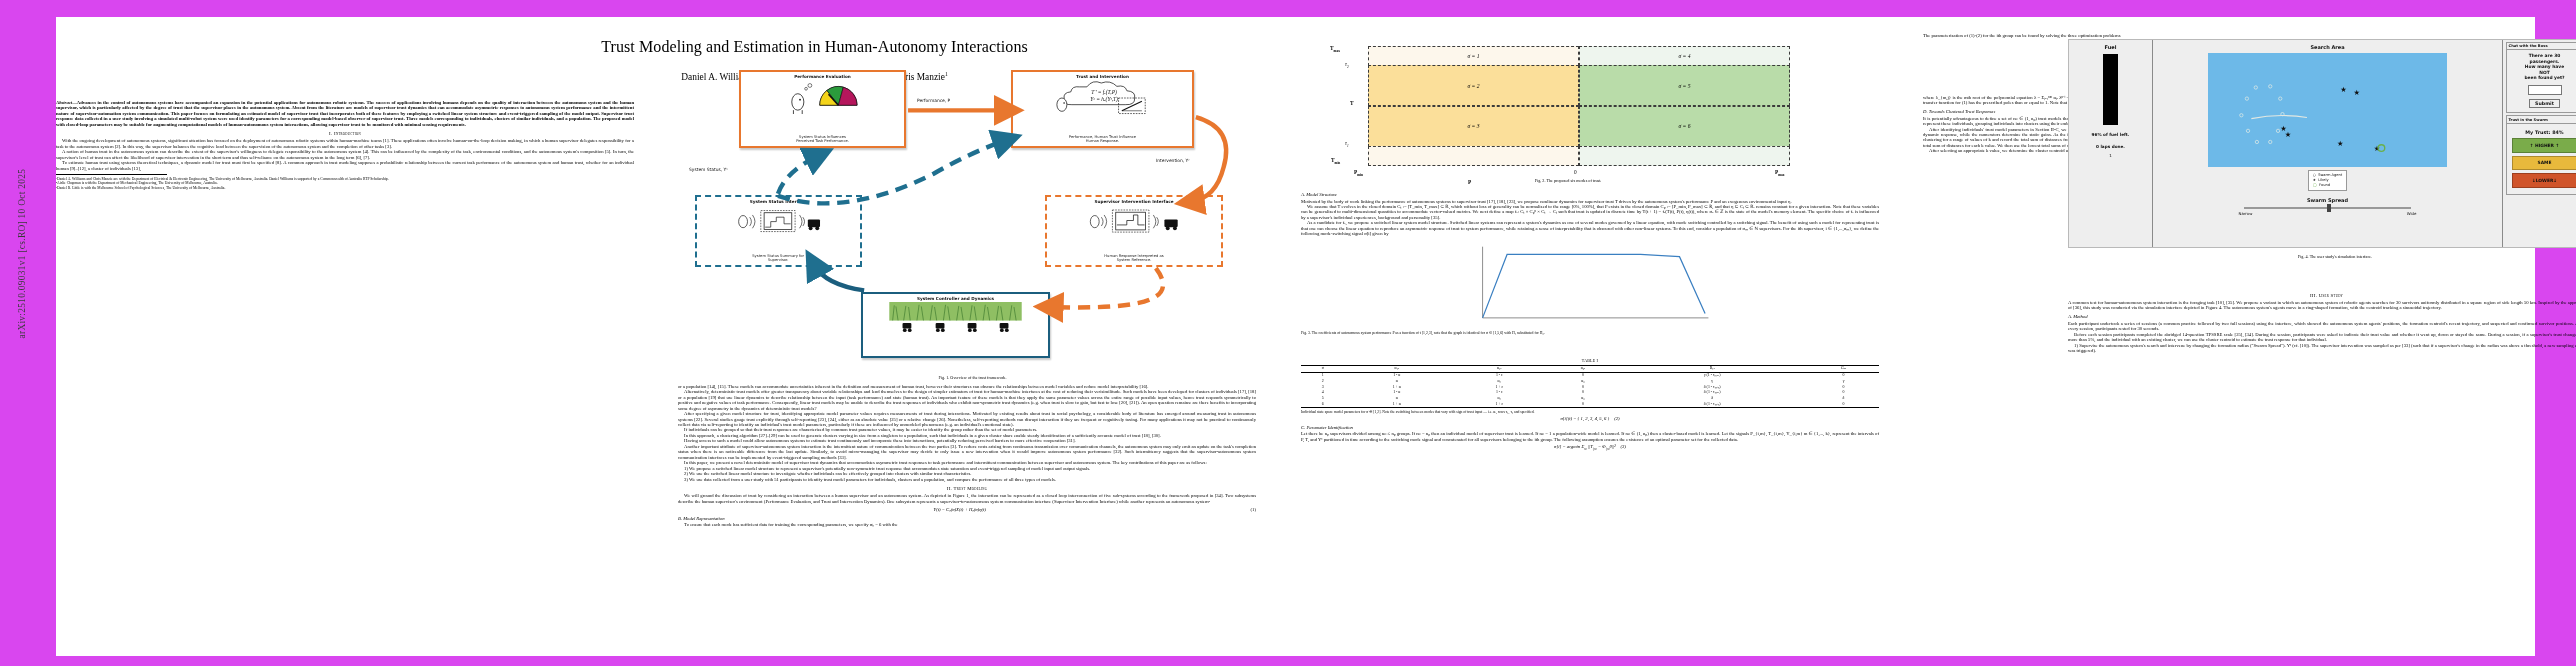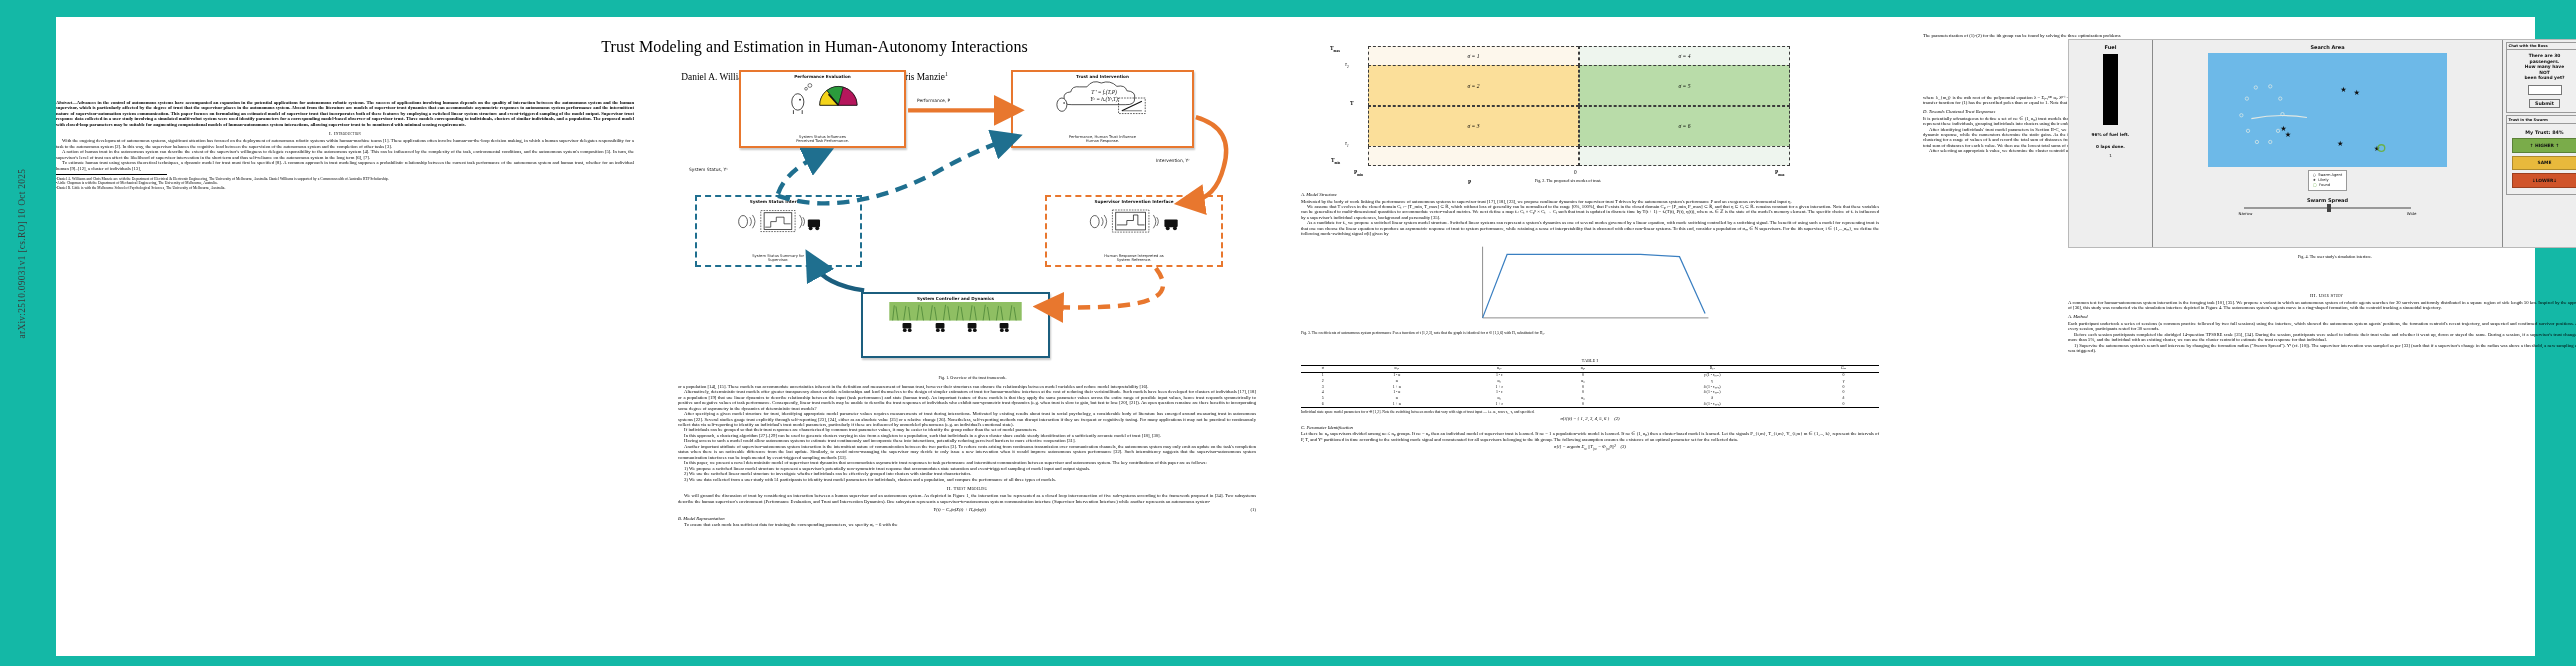--- a/index.html
+++ b/index.html
@@ -1,17 +1,17 @@
 <!DOCTYPE html>
 <html style="font-size:9px"><head>
 <meta charset="utf-8">
 <style>
   html,body{margin:0;padding:0;background:#ffffff;}
   body{width:2576px;height:667px;overflow:hidden;font-family:"Liberation Serif",serif;color:#000;}
-  #page{position:relative;width:2576px;height:667px;background:#14b8a6;}
+  #page{position:relative;width:2576px;height:667px;background:#d946ef;}
 
   
   .arxiv-stamp{position:absolute;left:-51px;top:261px;width:145px;
     transform:rotate(-90deg);transform-origin:center center;
     font-family:"Liberation Serif",serif;font-size:9.4px;color:#3a3a3a;
     letter-spacing:0.3px;white-space:nowrap;text-align:center;}
 
   .sheet{position:absolute;left:56px;top:16.7px;width:2479px;height:639px;background:#fff;}
 
   .title{position:absolute;left:0;top:21px;width:1517px;text-align:center;

